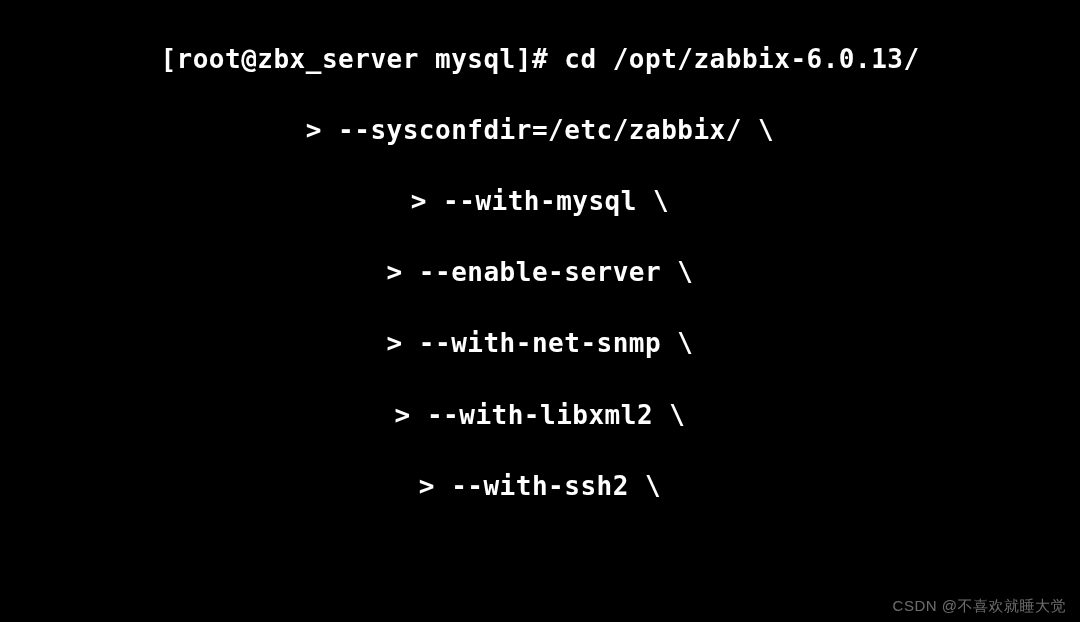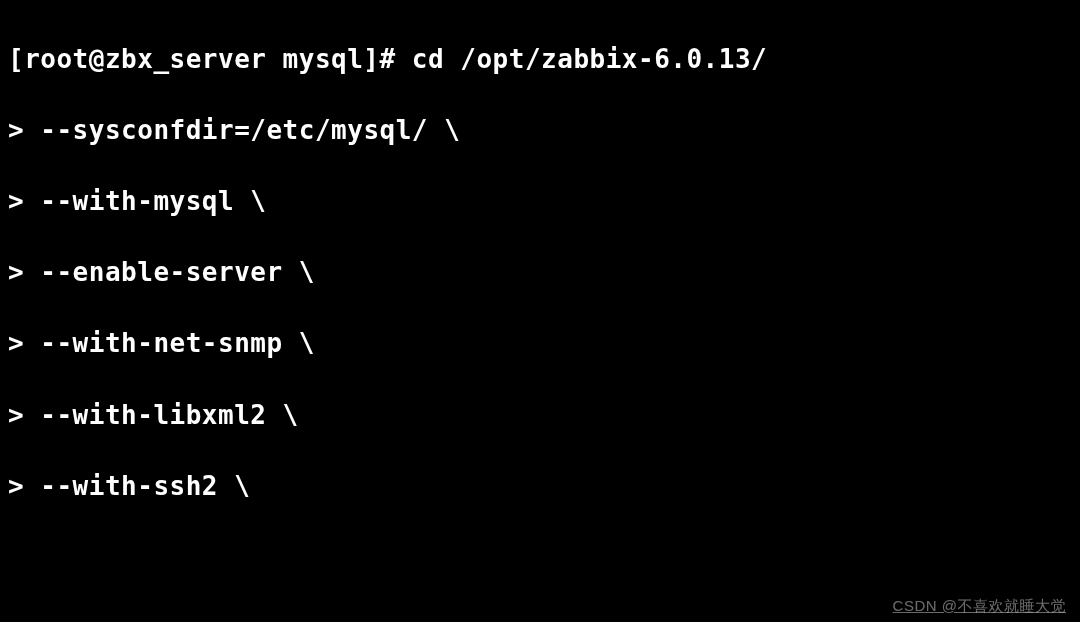--- a/index.html
+++ b/index.html
@@ -13,39 +13,38 @@
     font-size: 26px;
     color: #ffffff;
   }
   .terminal {
     padding: 6px 8px;
     line-height: 1.37;
     white-space: pre;
     letter-spacing: 0.5px;
     font-weight: bold;
   }
-  .line { display: block; }
+  .line { display: block; text-align: center; }
   .watermark {
     position: absolute;
     right: 14px;
     bottom: 6px;
     font-family: Arial, "PingFang SC", "Microsoft YaHei", sans-serif;
     font-size: 15px;
     color: rgba(255,255,255,0.42);
     letter-spacing: 0.5px;
     font-weight: normal;
-    text-decoration: underline;
   }
 </style>
 </head>
 <body>
 
 <div class="terminal">
 <span class="line"><span>[root@zbx_server mysql]# </span><span>cd /opt/zabbix-6.0.13/</span></span>
-<span class="line"><span>&gt; </span><span>--sysconfdir=/etc/mysql/ \</span></span>
+<span class="line"><span>&gt; </span><span>--sysconfdir=/etc/zabbix/ \</span></span>
 <span class="line"><span>&gt; </span><span>--with-mysql \</span></span>
 <span class="line"><span>&gt; </span><span>--enable-server \</span></span>
 <span class="line"><span>&gt; </span><span>--with-net-snmp \</span></span>
 <span class="line"><span>&gt; </span><span>--with-libxml2 \</span></span>
 <span class="line"><span>&gt; </span><span>--with-ssh2 \</span></span>
 
 
 
 
 

